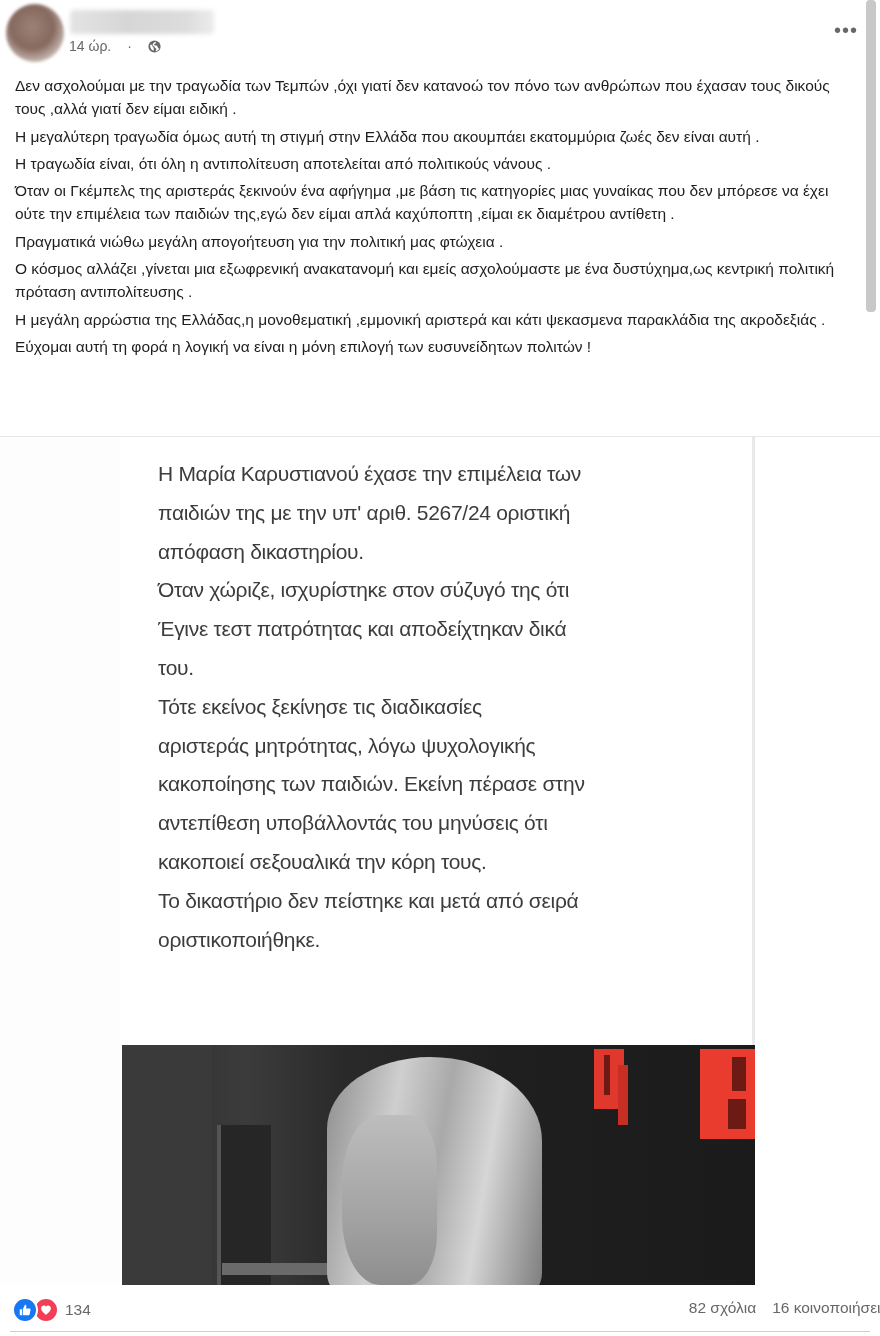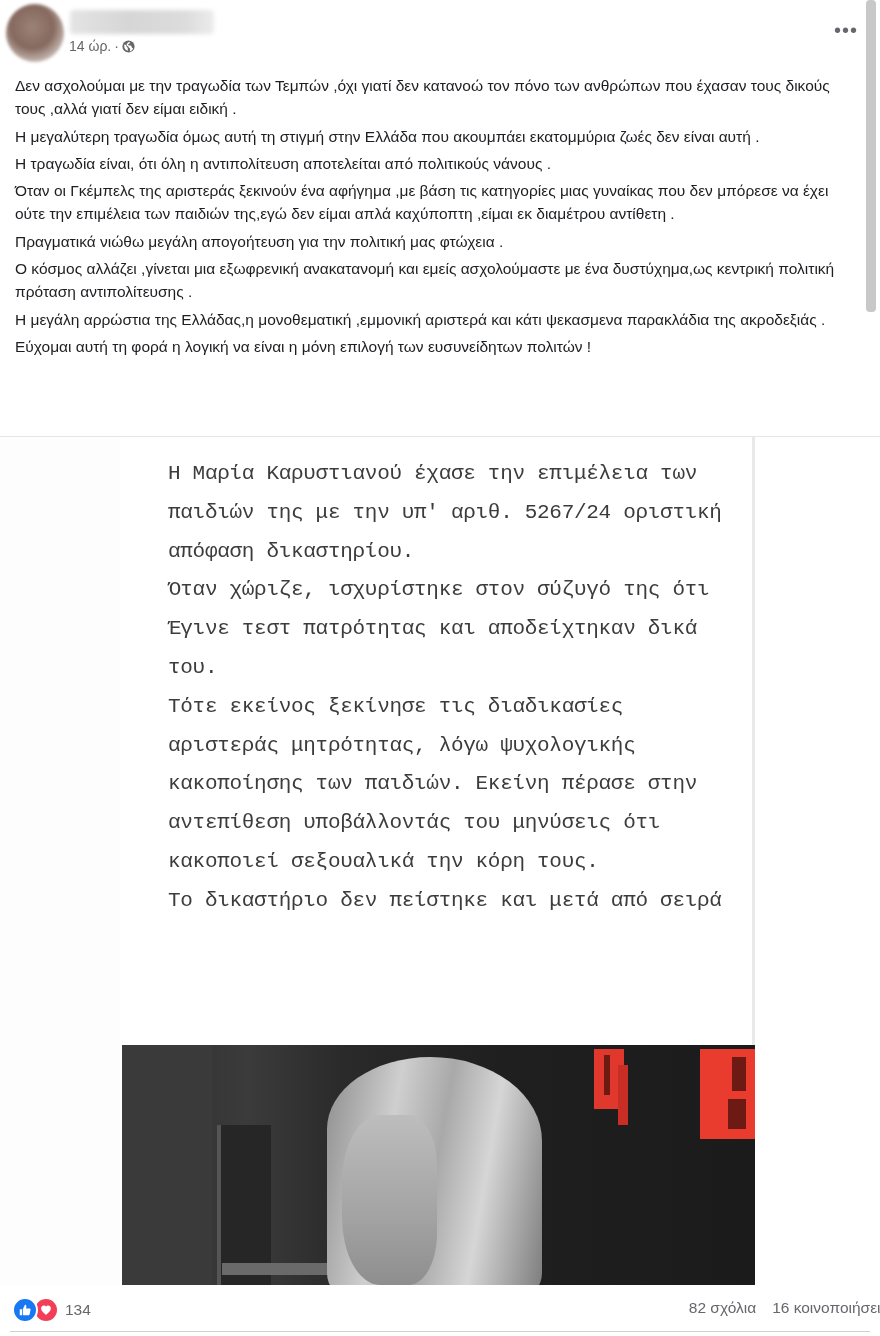--- a/index.html
+++ b/index.html
@@ -11,42 +11,42 @@
     .avatar {
       position:absolute; left:6px; top:4px; width:58px; height:58px; border-radius:50%;
       background:radial-gradient(circle at 45% 40%, #9b8278 0%, #86695e 45%, #c9bcb6 75%, #f1eeec 100%);
       filter:blur(1.5px);
     }
     .name-blur {
       position:absolute; left:70px; top:10px; width:144px; height:24px; border-radius:4px;
       background:linear-gradient(90deg,#e4e4e4,#d6d6d6 40%,#dcdcdc 80%,#ececec);
       filter:blur(2px);
     }
-    .meta { position:absolute; left:69px; top:38px; font-size:14px; color:#65676b; display:flex; align-items:center; gap:3px; }
+    .meta { position:absolute; left:69px; top:38px; font-size:14px; color:#65676b; display:flex; align-items:center; gap:16px; }
     .globe { display:inline-block; width:13px; height:13px; }
     .more {
       position:absolute; right:22px; top:25px; font-size:20px; color:#65676b; letter-spacing:1px; line-height:10px;
     }
     .scrollbar-right {
       position:absolute; left:866px; top:0; width:10px; height:312px; background:#c8c8c8; border-radius:4px;
     }
     .post-text {
       position:absolute; left:11px; top:70px; width:850px;
       font-size:15.5px; line-height:23.3px; color:#1c1e21;
     }
     .post-text p { margin:4px; }
     .divider-top { position:absolute; left:0; top:436px; width:880px; height:1px; background:#e4e6eb; }
     .media {
       position:absolute; left:0; top:437px; width:880px; height:848px; background:#ffffff;
     }
     .media .left-edge { position:absolute; left:0; top:0; width:120px; height:848px; background:#fdfdfd; }
     .media .right-line { position:absolute; left:752px; top:0; width:3px; height:848px; background:#e9e9e9; }
     .screenshot-text {
-      position:absolute; left:168px; top:455px; width:590px;
-      font-family:Liberation Mono, monospace; font-size:21px; line-height:38.8px; color:#3c3c3c;
+      position:absolute; left:158px; top:455px; width:590px;
+      font-family:Liberation Sans, sans-serif; font-size:21px; line-height:38.8px; color:#3c3c3c;
       letter-spacing:-0.3px; filter:blur(0.35px);
     }
     .screenshot-text p { margin:0; }
     .photo {
       position:absolute; left:122px; top:1045px; width:633px; height:240px; overflow:hidden;
       background:linear-gradient(90deg,#2d2d2d 0%,#3b3b3b 20%,#2a2a2a 35%,#1f1f1f 60%,#1b1b1b 100%);
     }
     .photo .panel1 { position:absolute; left:0; top:0; width:90px; height:240px; background:#3a3a3a; }
     .photo .panel2 { position:absolute; left:95px; top:80px; width:50px; height:160px; background:#262626; border-left:4px solid #555; }
     .photo .rail { position:absolute; left:100px; top:218px; width:300px; height:12px; background:#6a6a6a; }
@@ -118,20 +118,21 @@
   <p>απόφαση δικαστηρίου.</p>
   <p>Όταν χώριζε, ισχυρίστηκε στον σύζυγό της ότι</p>
   <p>Έγινε τεστ πατρότητας και αποδείχτηκαν δικά</p>
   <p>του.</p>
   <p>Τότε εκείνος ξεκίνησε τις διαδικασίες</p>
   <p>αριστεράς μητρότητας, λόγω ψυχολογικής</p>
   <p>κακοποίησης των παιδιών. Εκείνη πέρασε στην</p>
   <p>αντεπίθεση υποβάλλοντάς του μηνύσεις ότι</p>
   <p>κακοποιεί σεξουαλικά την κόρη τους.</p>
   <p>Το δικαστήριο δεν πείστηκε και μετά από σειρά</p>
+  <p>οριστικοποιήθηκε.</p>
 </div>
 
 <div class="photo">
   <div class="panel1"></div>
   <div class="panel2"></div>
   <div class="rail"></div>
   <div class="hair"></div>
   <div class="face"></div>
   <div class="sign1">
     <div class="g" style="left:10px;top:6px;width:6px;height:40px;"></div>

